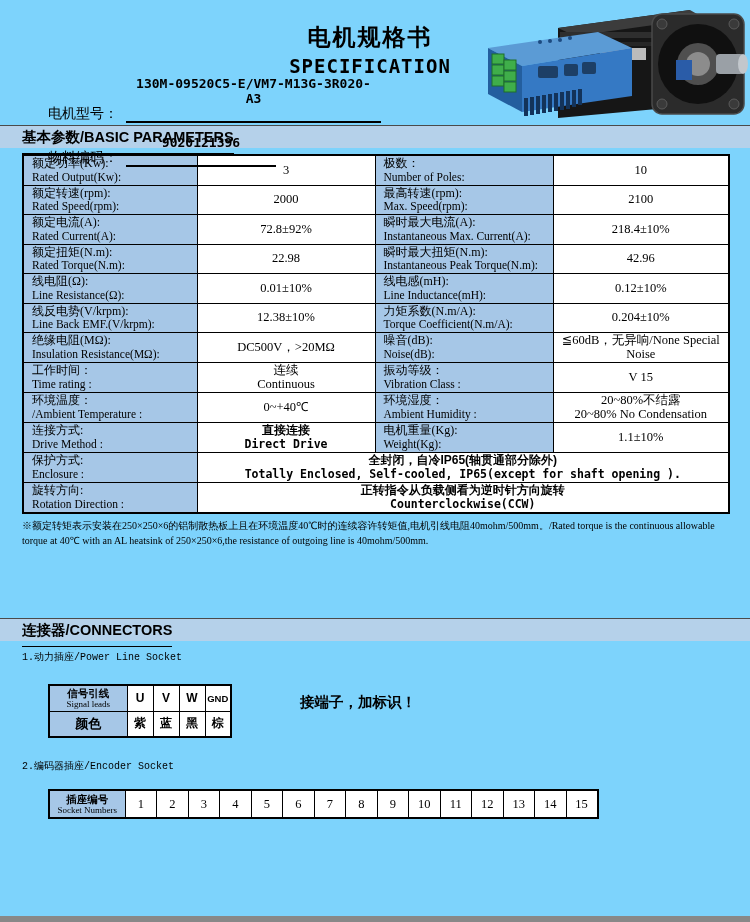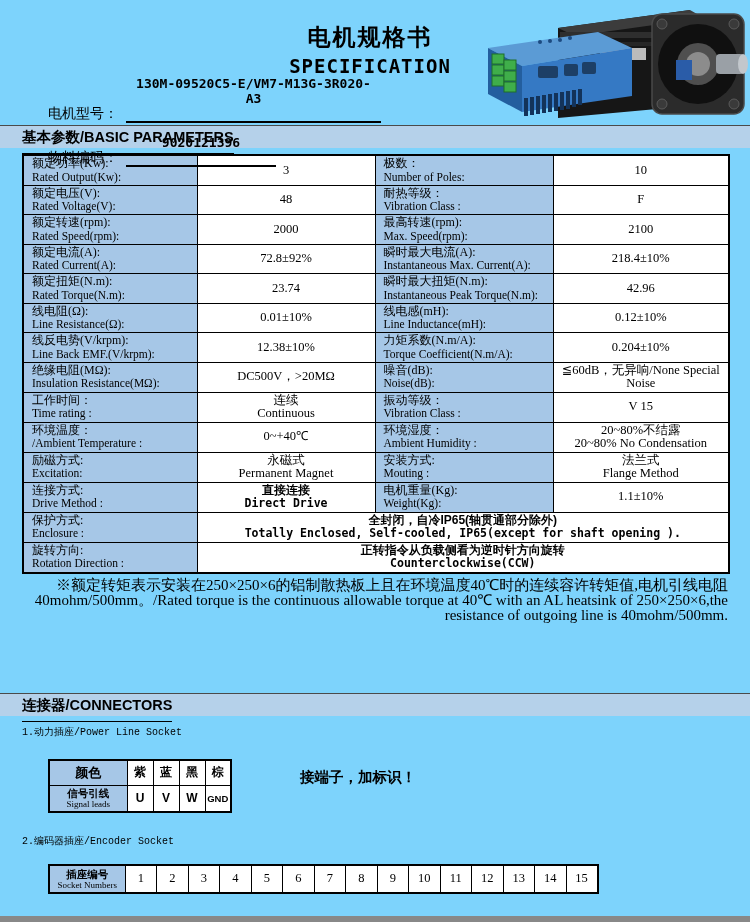--- a/index.html
+++ b/index.html
@@ -32,21 +32,21 @@
   td.lab { background:#a6c7e7; padding:1px 3px 1px 8px; }
   td.lab .cn { font-size:12px; line-height:13.5px; font-family:"Liberation Serif", serif; }
   td.lab .en { font-size:11.5px; line-height:13px; font-family:"Liberation Serif", serif; }
   td.val { background:#fff; text-align:center; padding:1px 2px; }
   td.val .vline { font-size:12.5px; line-height:13.5px; }
   td.val .vline.hei { font-family:"Liberation Sans", sans-serif; font-weight:bold; font-size:12px; }
   td.val .vline.mono { font-family:"DejaVu Sans Mono", monospace; font-weight:bold; font-size:11.5px; }
   col.c1 { width:174px; } col.c2 { width:178px; } col.c3 { width:178px; } col.c4 { width:176px; }
 
   
-  .footnote { margin:4px 22px 8px 22px; font-size:15px; line-height:15px; font-family:"Liberation Serif", serif;text-align:right; }
+  .footnote { margin:4px 22px 8px 22px; font-size:10px; line-height:15px; font-family:"Liberation Serif", serif; }
 
   
   .bar-connectors { margin-top:70px; }
   .subsection { margin:9px 16px 0 22px; font-size:10px; font-family:Liberation Mono, monospace; }
 
   .power-area { position:relative; height:66px; margin:20px 0 0 48px; }
   table.power { border-collapse:collapse; border:2px solid #000; }
   table.power td { border:1.5px solid #000; text-align:center; vertical-align:middle; }
   table.power td.hdr { background:#a6c7e7; width:78px; }
   table.power td.cell { background:#fff; width:26px; height:26px; font-family:"Liberation Sans", sans-serif; font-weight:bold; font-size:12px; }
@@ -159,36 +159,20 @@
           <td class="lab">
             <div class="cn">极数：</div>
             <div class="en">Number of Poles:</div>
           </td>
           <td class="val">
             <div class="vline">10</div>
           </td>
         </tr>
         <tr>
           <td class="lab">
-            <div class="cn">额定电压(V):</div>
-            <div class="en">Rated Voltage(V):</div>
-          </td>
-          <td class="val">
-            <div class="vline">48</div>
-          </td>
-          <td class="lab">
-            <div class="cn">耐热等级：</div>
-            <div class="en">Vibration Class :</div>
-          </td>
-          <td class="val">
-            <div class="vline">F</div>
-          </td>
-        </tr>
-        <tr>
-          <td class="lab">
             <div class="cn">额定转速(rpm):</div>
             <div class="en">Rated Speed(rpm):</div>
           </td>
           <td class="val">
             <div class="vline">2000</div>
           </td>
           <td class="lab">
             <div class="cn">最高转速(rpm):</div>
             <div class="en">Max. Speed(rpm):</div>
           </td>
@@ -211,21 +195,21 @@
           <td class="val">
             <div class="vline">218.4±10%</div>
           </td>
         </tr>
         <tr>
           <td class="lab">
             <div class="cn">额定扭矩(N.m):</div>
             <div class="en">Rated Torque(N.m):</div>
           </td>
           <td class="val">
-            <div class="vline">23.74</div>
+            <div class="vline">22.98</div>
           </td>
           <td class="lab">
             <div class="cn">瞬时最大扭矩(N.m):</div>
             <div class="en">Instantaneous Peak Torque(N.m):</div>
           </td>
           <td class="val">
             <div class="vline">42.96</div>
           </td>
         </tr>
         <tr>
@@ -301,38 +285,20 @@
           <td class="val">
             <div class="vline">0~+40℃</div>
           </td>
           <td class="lab">
             <div class="cn">环境湿度：</div>
             <div class="en">Ambient Humidity :</div>
           </td>
           <td class="val">
             <div class="vline">20~80%不结露</div>
             <div class="vline">20~80% No Condensation</div>
-          </td>
-        </tr>
-        <tr>
-          <td class="lab">
-            <div class="cn">励磁方式:</div>
-            <div class="en">Excitation:</div>
-          </td>
-          <td class="val">
-            <div class="vline">永磁式</div>
-            <div class="vline">Permanent Magnet</div>
-          </td>
-          <td class="lab">
-            <div class="cn">安装方式:</div>
-            <div class="en">Mouting :</div>
-          </td>
-          <td class="val">
-            <div class="vline">法兰式</div>
-            <div class="vline">Flange Method</div>
           </td>
         </tr>
         <tr>
           <td class="lab">
             <div class="cn">连接方式:</div>
             <div class="en">Drive Method :</div>
           </td>
           <td class="val">
             <div class="vline hei">直接连接</div>
             <div class="vline mono">Direct Drive</div>
@@ -372,38 +338,38 @@
 
   <div class="section-bar bar-connectors">
     <span>连接器/CONNECTORS</span>
   </div>
 
   <div class="subsection">1.动力插座/Power Line Socket</div>
 
   <div class="power-area">
     <table class="power" id="power-table">
       <tbody>
+        <tr id="power-row2">
+          <td class="hdr">
+            <div class="h2a">信号引线</div>
+            <div class="h2b">Signal leads</div>
+          </td>
+        <td class="cell">U</td>
+            <td class="cell">V</td>
+            <td class="cell">W</td>
+            <td class="cell gnd">GND</td>
+          </tr>
         <tr id="power-row1">
           <td class="hdr">
             <div class="h1">颜色</div>
           </td>
         <td class="cell">紫</td>
             <td class="cell">蓝</td>
             <td class="cell">黑</td>
             <td class="cell">棕</td>
-          </tr>
-        <tr id="power-row2">
-          <td class="hdr">
-            <div class="h2a">信号引线</div>
-            <div class="h2b">Signal leads</div>
-          </td>
-        <td class="cell">U</td>
-            <td class="cell">V</td>
-            <td class="cell">W</td>
-            <td class="cell gnd">GND</td>
           </tr>
       </tbody>
     </table>
     <div class="power-note">
       <div>接端子，加标识！</div>
     </div>
   </div>
 
   <div class="subsection">2.编码器插座/Encoder Socket</div>
 

